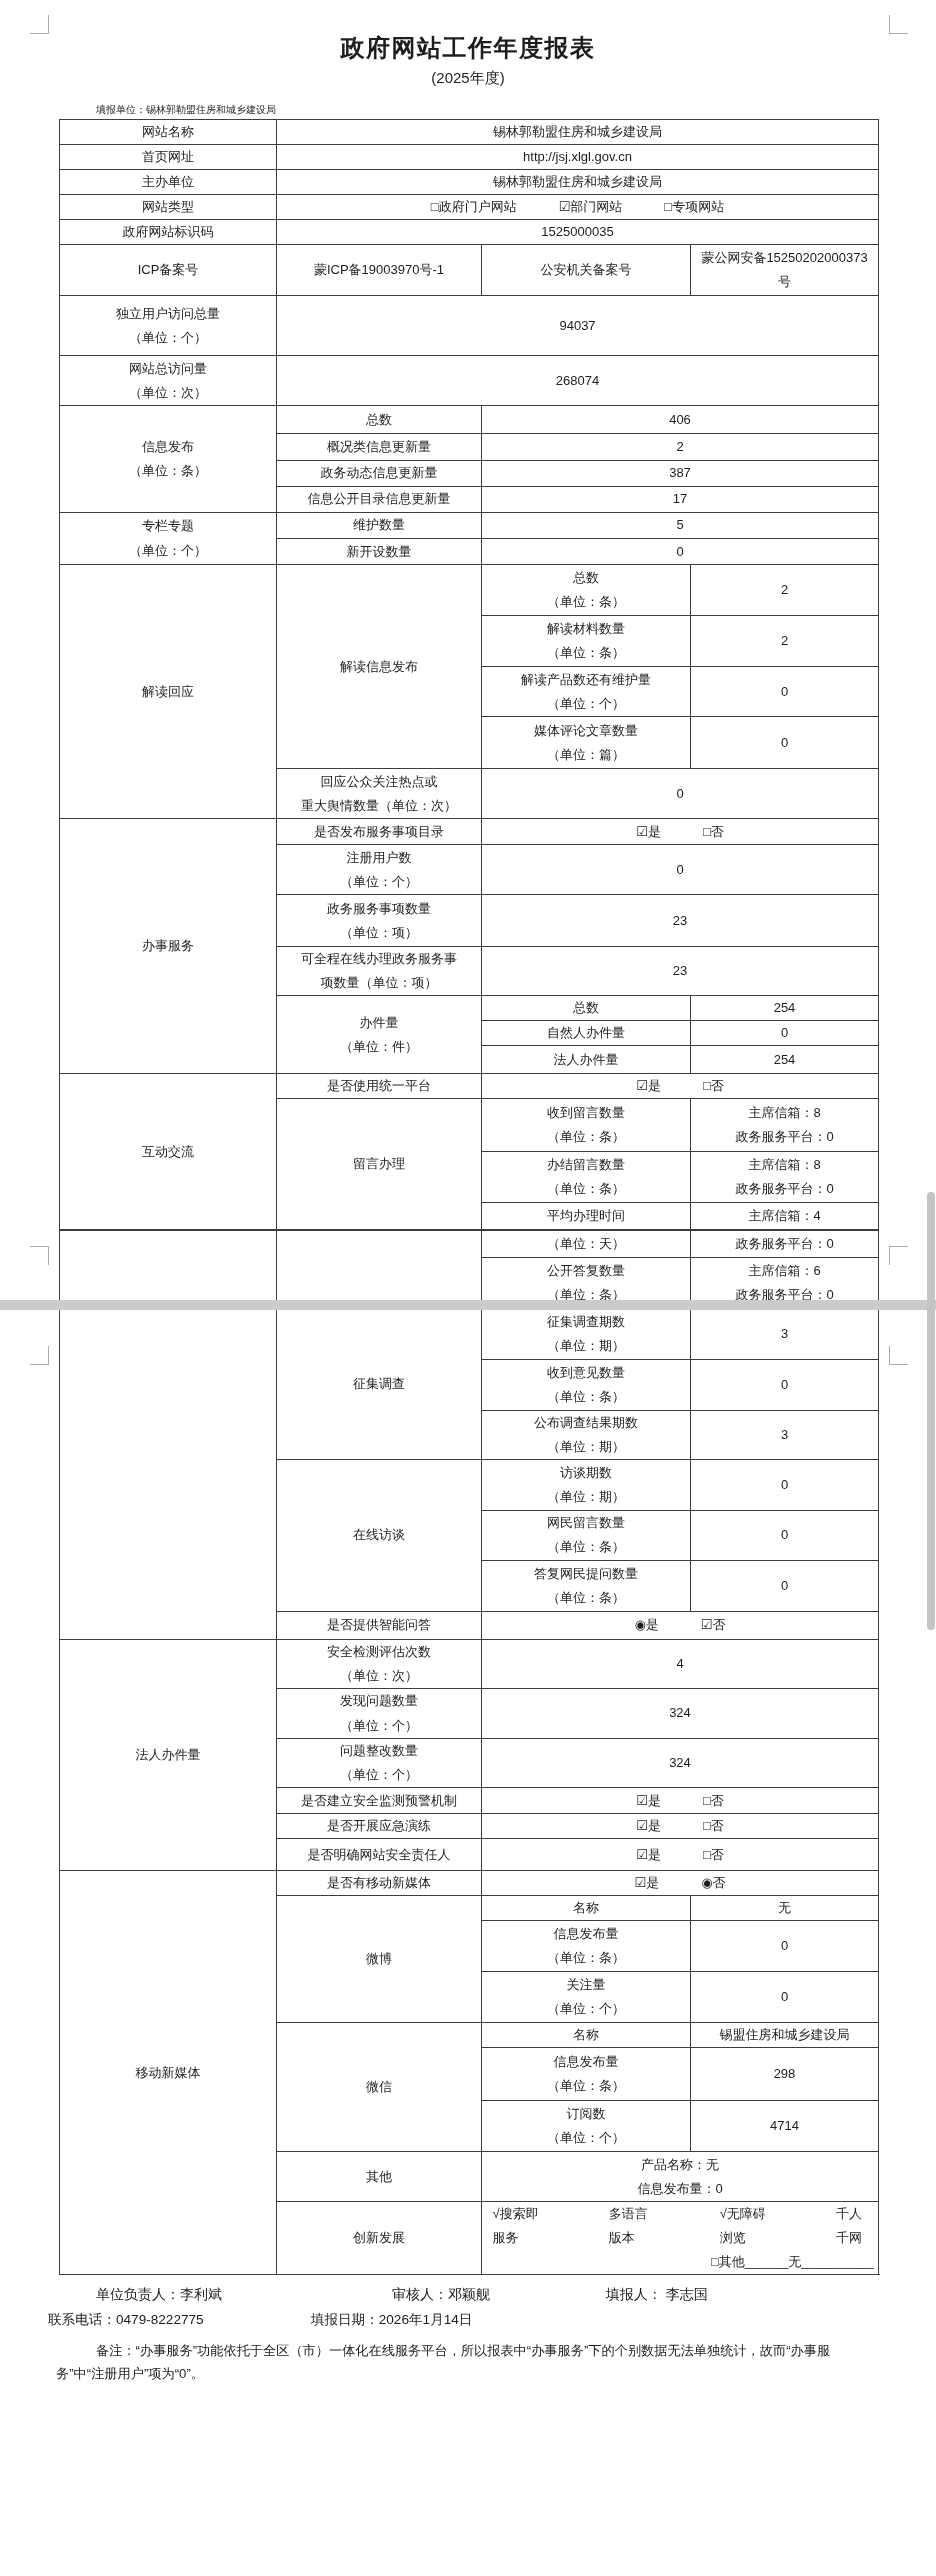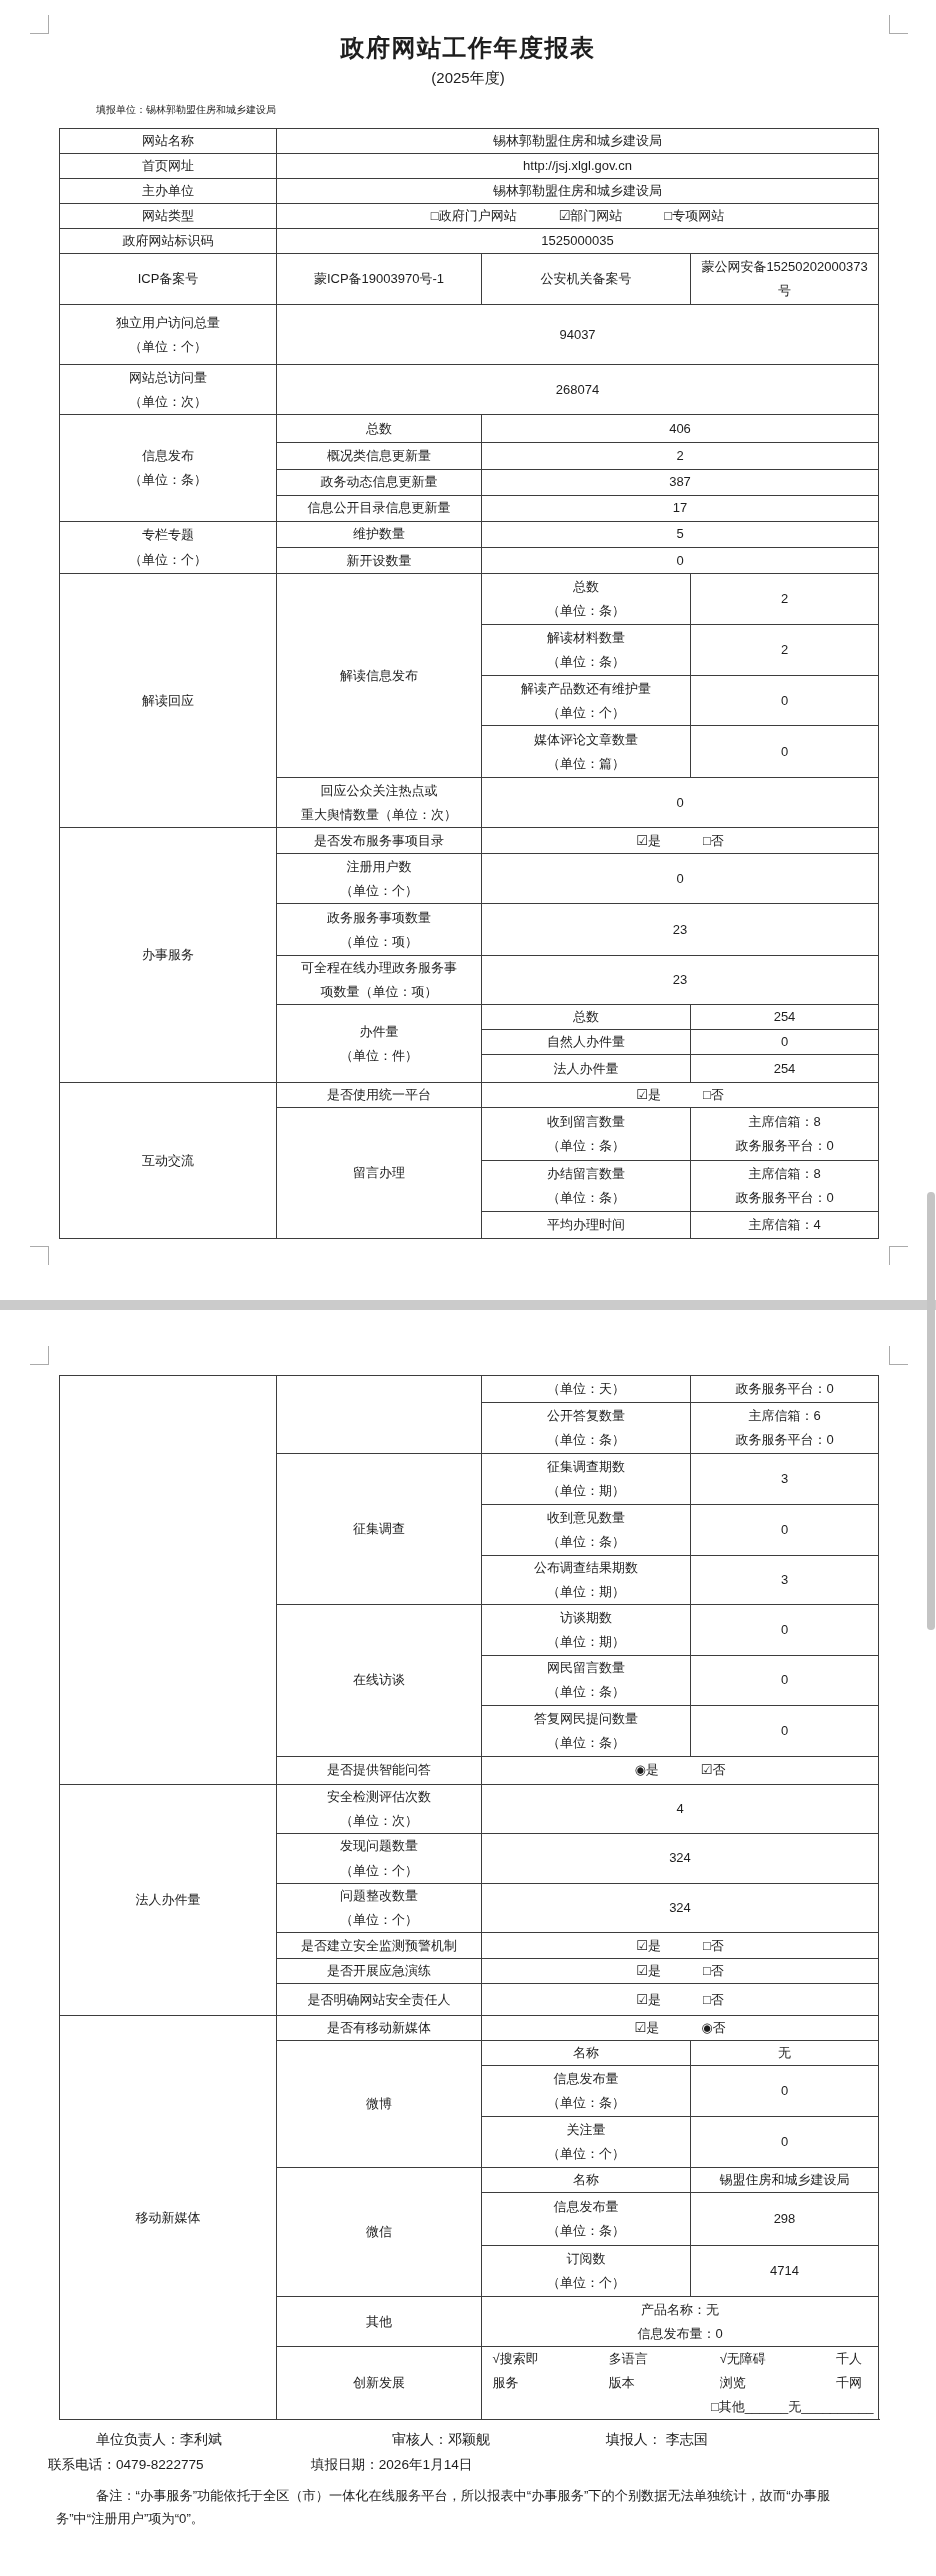--- a/index.html
+++ b/index.html
@@ -10,22 +10,22 @@
   .title { padding-top:33px; text-align:center; font-size:24px; font-weight:bold; letter-spacing:1.5px; line-height:29px; }
   .subtitle { text-align:center; font-size:15px; margin-top:6px; line-height:19.6px; }
   .unitline { margin:13.6px 0 0 96px; font-size:10px; line-height:18px; }
 
   table.rpt { border-collapse:collapse; table-layout:fixed; width:819px; margin-left:59px; border:1.5px solid #3d3d3d; }
   table.rpt td {
     border:0.8px solid #3d3d3d; border-top-width:1.5px; border-bottom-width:1.5px;
     text-align:center; vertical-align:middle; font-size:13px; line-height:1.85; padding:0 4.5px;
     overflow:hidden; word-break:break-all;
   }
-  .p1 { margin-top:9px; }
-  .p2 { margin-top:136px; }
+  .p1 { }
+  .p2 { }
   td.tl { text-align:left; padding-left:9px; }
   .opts { display:flex; justify-content:center; gap:42px; }
   .inno1 { display:flex; justify-content:flex-start; gap:64px; padding-left:6px; text-align:left; }
   .inno2 { text-align:right; padding-left:6px; }
 
   .footerline1 { margin-top:7.6px; padding-left:96px; font-size:14px; line-height:22.7px; }
   .footerline1 .f1 { display:inline-block; width:292px; }
   .footerline1 .f2 { display:inline-block; width:210px; }
   .footerline2 { margin-top:3px; padding-left:48px; font-size:13.6px; line-height:22.7px; }
   .footerline2 .f1 { display:inline-block; width:259px; }

